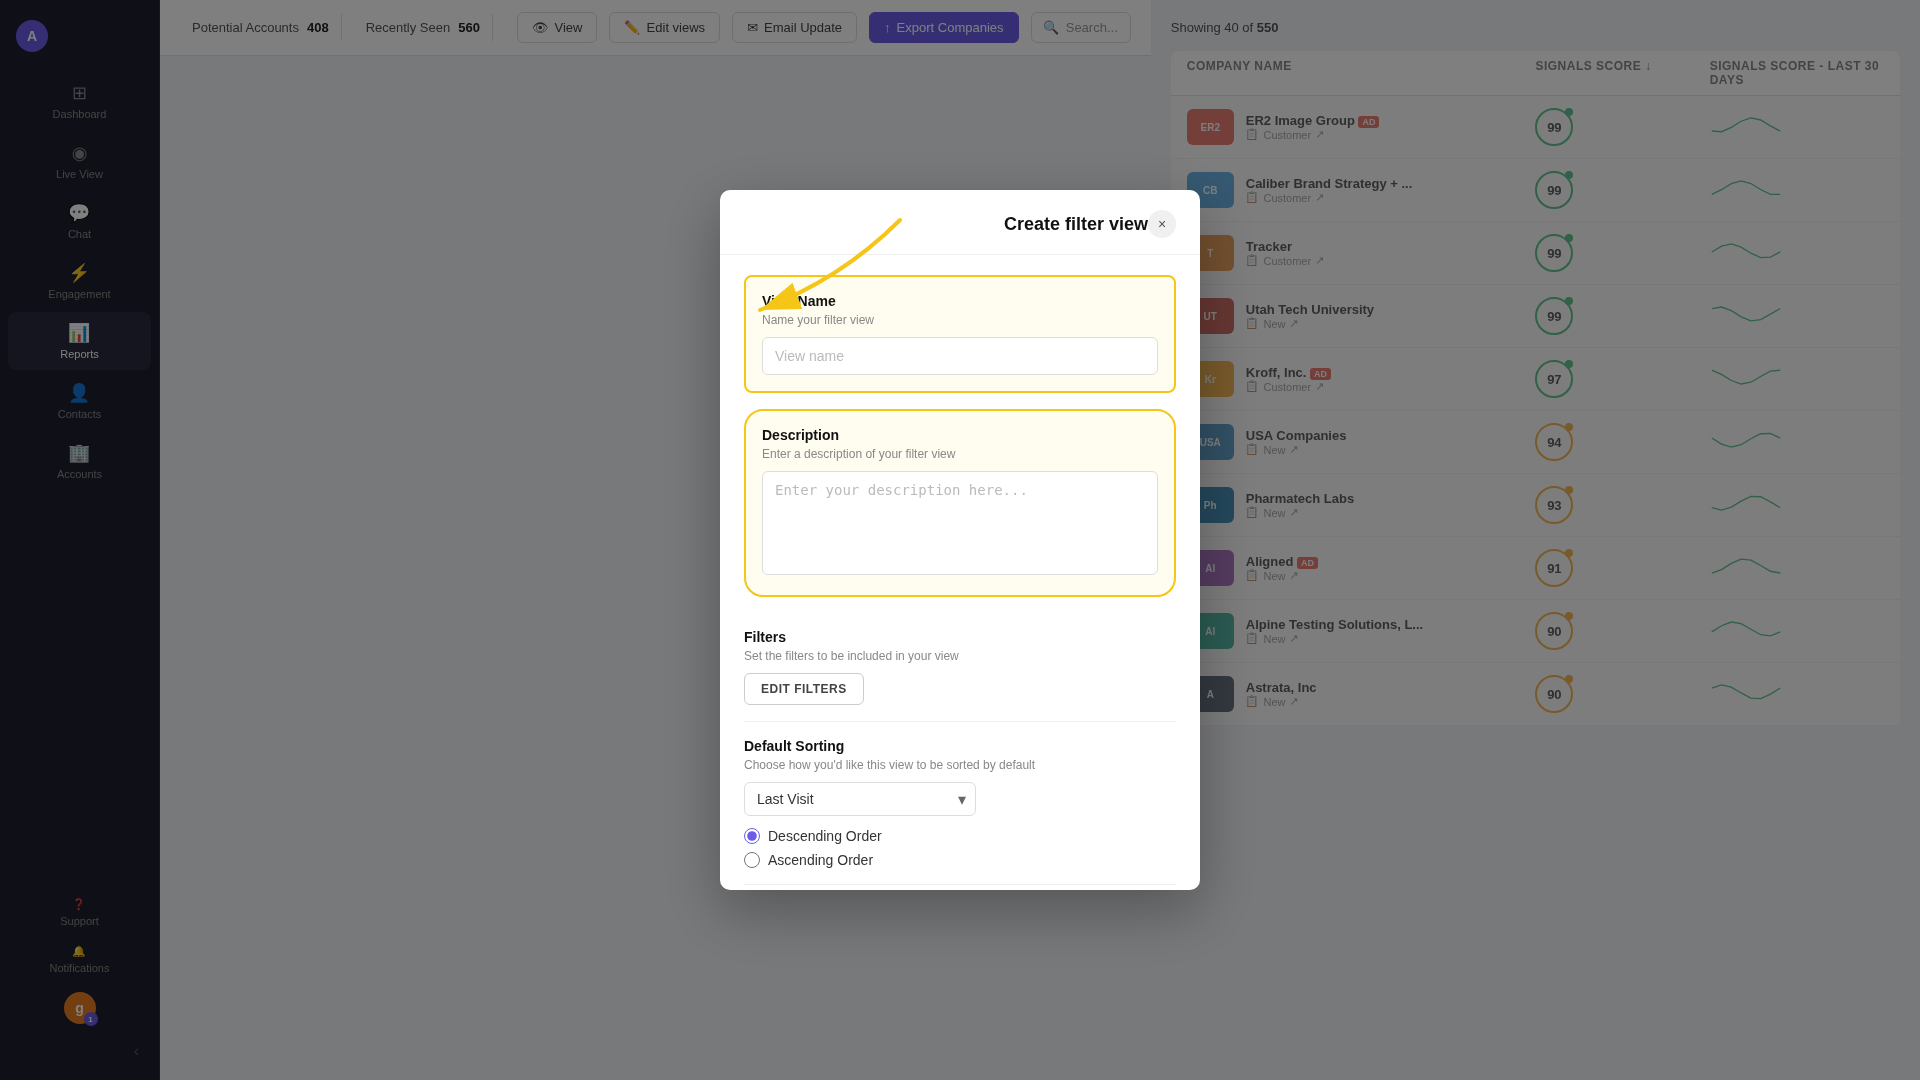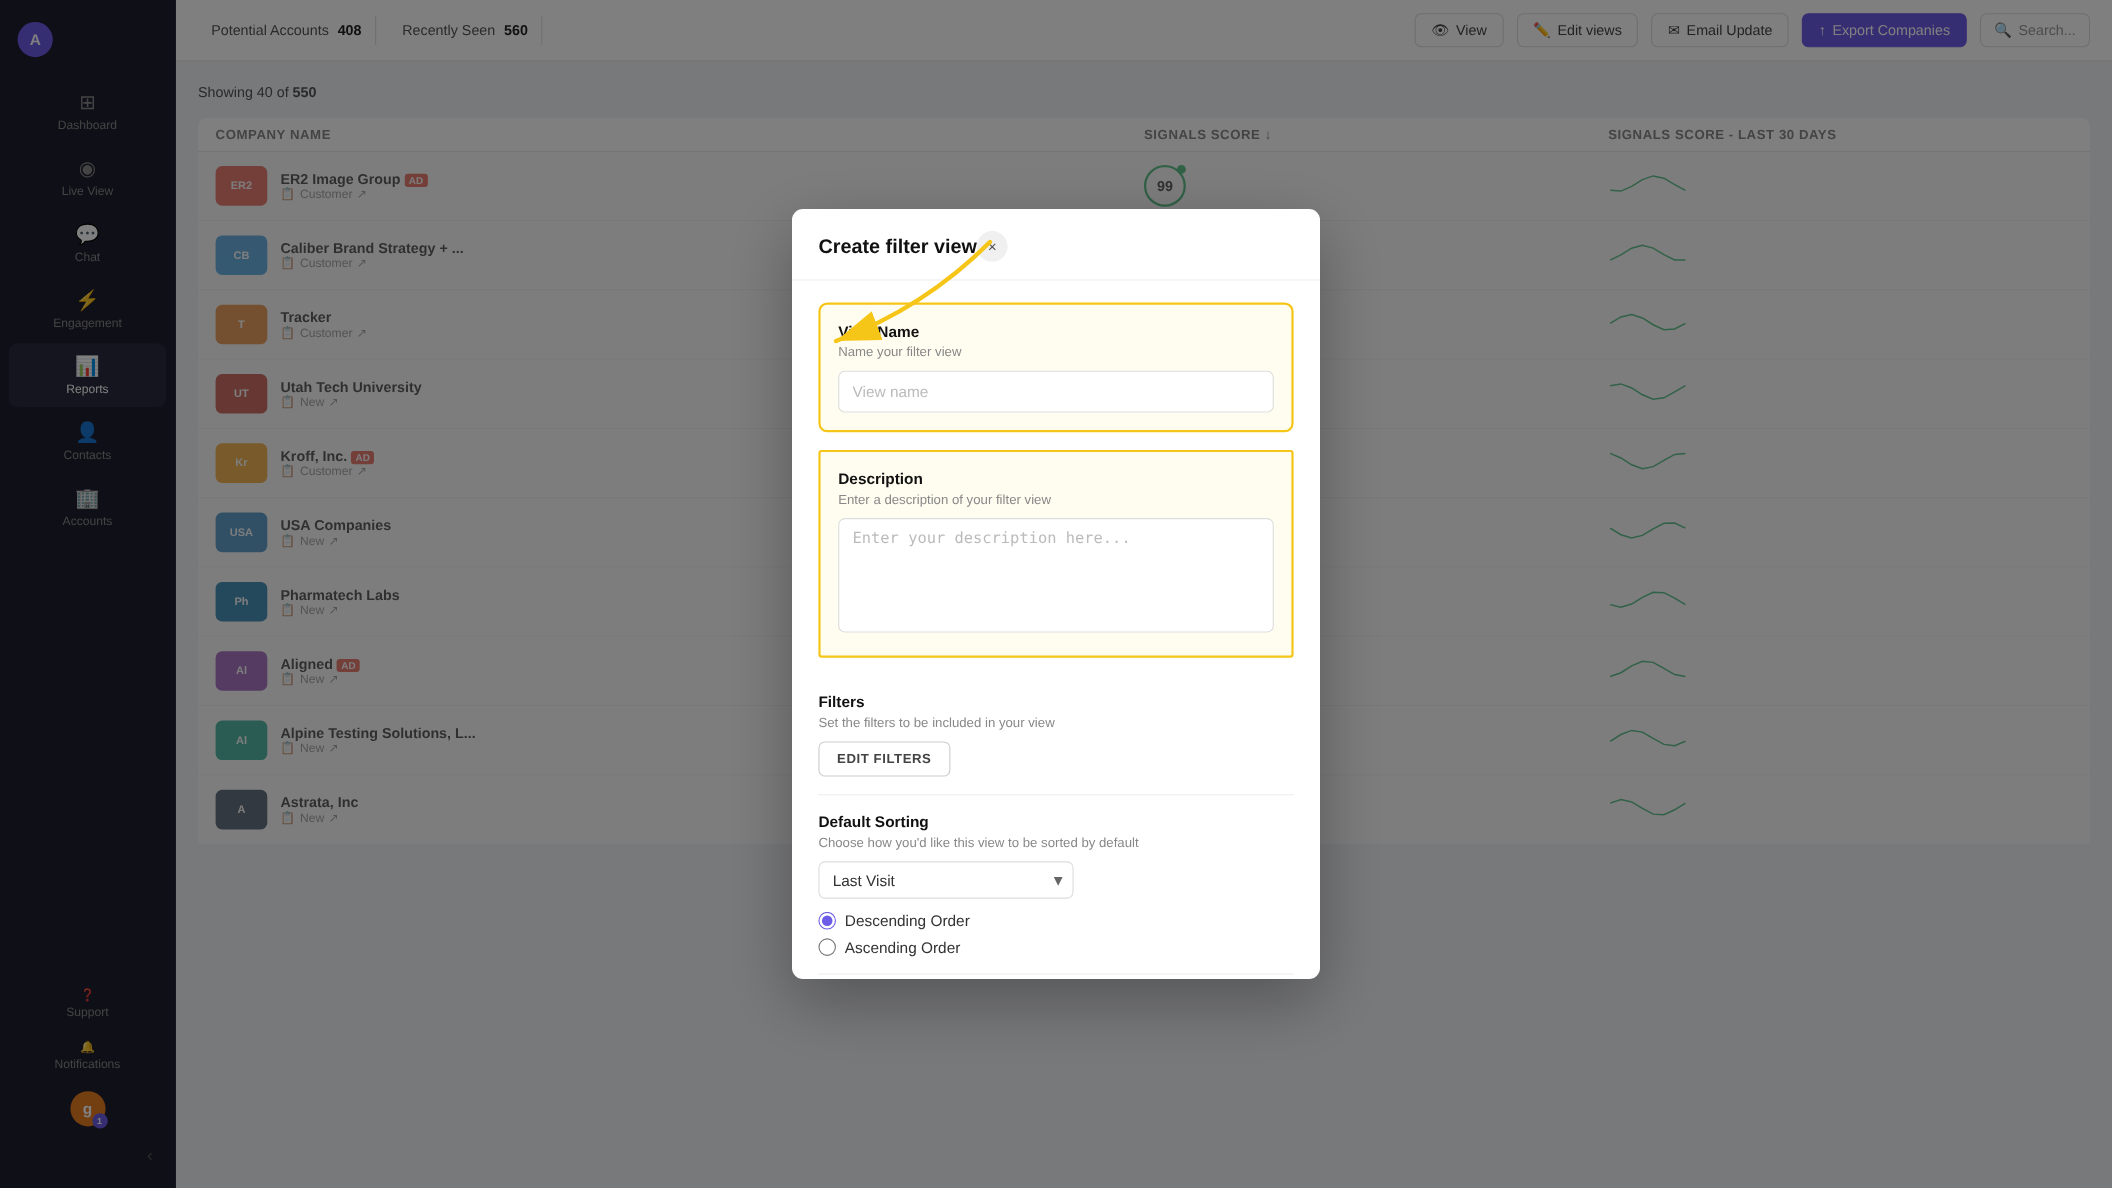--- a/index.html
+++ b/index.html
@@ -105,21 +105,21 @@
       padding: 8px 12px;
       color: #555;
       cursor: pointer;
     }
 
     
     .main {
       flex: 1;
       background: #f0f2f5;
       display: flex;
-      flex-direction: column;
+      flex-direction: row;
       position: relative;
       overflow: hidden;
     }
 
     
     .topbar {
       background: #fff;
       display: flex;
       align-items: center;
       padding: 0 20px;
@@ -258,21 +258,21 @@
       border-radius: 10px;
       width: 480px;
       max-height: 700px;
       overflow-y: auto;
       box-shadow: 0 20px 60px rgba(0,0,0,0.3);
       position: relative;
     }
     .modal-header {
       display: flex;
       align-items: center;
-      justify-content: flex-start;
+      justify-content: flex-end;
       padding: 20px 24px 16px;
       border-bottom: 1px solid #eee;
     }
     .modal-title { font-size: 18px; font-weight: 700; color: #111; }
     .modal-close {
       width: 28px;
       height: 28px;
       border-radius: 50%;
       background: #f0f0f0;
       display: flex;
@@ -307,21 +307,21 @@
       border-radius: 6px;
       font-size: 14px;
       outline: none;
       color: #333;
       background: #fff;
     }
     .view-name-input::placeholder { color: #bbb; }
 
     .description-section {
       border: 2px solid #f5c518;
-      border-radius: 3px;
+      border-radius: 19px;
       padding: 16px;
       margin-bottom: 16px;
       background: #fffdf0;
     }
     .description-textarea {
       width: 100%;
       padding: 10px 12px;
       border: 1px solid #ddd;
       border-radius: 6px;
       font-size: 14px;

